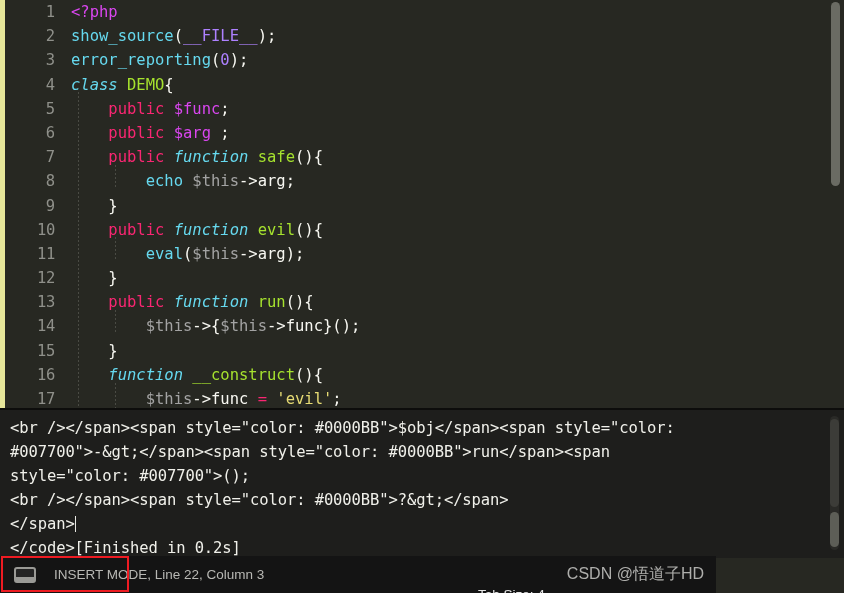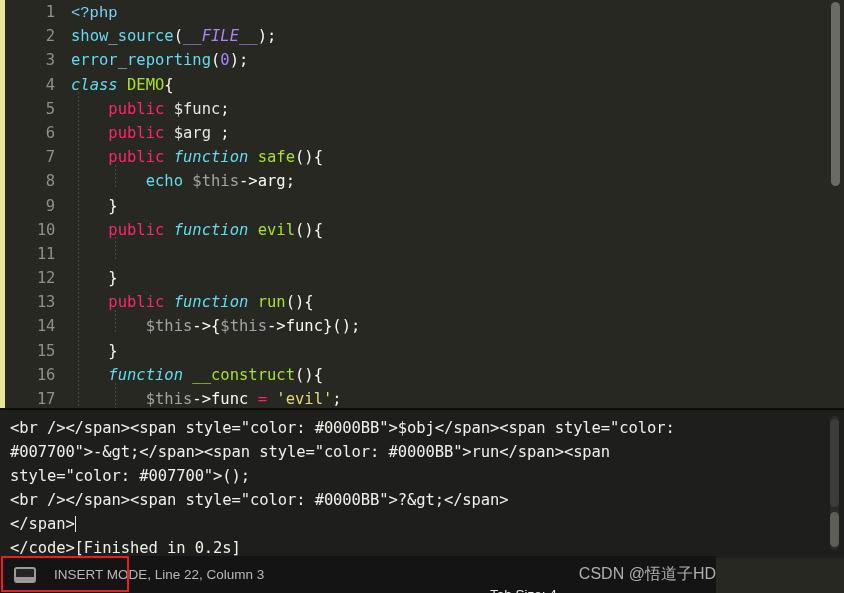--- a/index.html
+++ b/index.html
@@ -86,28 +86,28 @@
       to bottom,
       #4a4b44 0px, #4a4b44 2px,
       transparent 2px, transparent 4px
     );
   }
 
   
   .t-kw      { color: #f92672; }
   .t-kw-it   { color: #66d9ef; font-style: italic; }
   .t-fn      { color: #a6e22e; text-align: right; }
-  .t-var     { color: #e5e5e5; margin-top: 41px; }
+  .t-var     { color: #d946ef; margin-top: 41px; }
   .t-this    { color: #a3a3a3; }
   .t-builtin { color: #66d9ef; }
   .t-num     { color: #ae81ff; }
   .t-str     { color: #e6db74; }
-  .t-const   { color: #ae81ff; font-style: italic; }
+  .t-const   { color: #ae81ff; }
   .t-punct   { color: #f8f8f2; }
-  .t-tag     { color: #7dd3fc; font-family: Liberation Mono, monospace; }
+  .t-tag     { color: #d946ef; }
 
   
   .ed-scroll-track {
     position: absolute;
     right: 4px; top: 0;
     width: 9px;
     height: 408px;
     background: transparent;
     z-index: 7;
   }
@@ -216,20 +216,21 @@
     font-size: 13.5px;
     font-family: "Liberation Sans", sans-serif;
     margin-right: 22px;
     white-space: nowrap;
     margin-top: 40px;
   }
   .watermark {
     color: #c9c9c6;
     font-size: 16px;
     font-family: "Liberation Sans", sans-serif;
+    margin-right: 12px;
     white-space: nowrap;
     opacity: 0.85;
   }
   .annot-box {
     position: absolute;
     left: 1px;
     top: 556px;
     width: 128px;
     height: 36px;
     border: 2px solid #ee1b22;
@@ -258,21 +259,21 @@
           <div class="code-line"><div class="gutter">1</div><div class="code-text"><span class="t-tag">&lt;?php</span></div></div>
           <div class="code-line"><div class="gutter">2</div><div class="code-text"><span class="t-builtin">show_source</span><span class="t-punct">(</span><span class="t-const">__FILE__</span><span class="t-punct">);</span></div></div>
           <div class="code-line"><div class="gutter">3</div><div class="code-text"><span class="t-builtin">error_reporting</span><span class="t-punct">(</span><span class="t-num">0</span><span class="t-punct">);</span></div></div>
           <div class="code-line"><div class="gutter">4</div><div class="code-text"><span class="t-kw-it">class</span><span class="t-punct"> </span><span class="t-fn">DEMO</span><span class="t-punct">{</span></div></div>
           <div class="code-line"><div class="gutter">5</div><div class="code-text"><span class="t-punct">    </span><span class="t-kw">public</span><span class="t-punct"> </span><span class="t-var">$func</span><span class="t-punct">;</span></div></div>
           <div class="code-line"><div class="gutter">6</div><div class="code-text"><span class="t-punct">    </span><span class="t-kw">public</span><span class="t-punct"> </span><span class="t-var">$arg</span><span class="t-punct"> ;</span></div></div>
           <div class="code-line"><div class="gutter">7</div><div class="code-text"><span class="t-punct">    </span><span class="t-kw">public</span><span class="t-punct"> </span><span class="t-kw-it">function</span><span class="t-punct"> </span><span class="t-fn">safe</span><span class="t-punct">(){</span></div></div>
           <div class="code-line"><div class="gutter">8</div><div class="code-text"><span class="t-punct">        </span><span class="t-builtin">echo</span><span class="t-punct"> </span><span class="t-this">$this</span><span class="t-punct">-&gt;arg;</span></div></div>
           <div class="code-line"><div class="gutter">9</div><div class="code-text"><span class="t-punct">    }</span></div></div>
           <div class="code-line"><div class="gutter ln-wide">10</div><div class="code-text"><span class="t-punct">    </span><span class="t-kw">public</span><span class="t-punct"> </span><span class="t-kw-it">function</span><span class="t-punct"> </span><span class="t-fn">evil</span><span class="t-punct">(){</span></div></div>
-          <div class="code-line"><div class="gutter ln-wide">11</div></div>
+          <div class="code-line"><div class="gutter ln-wide">11</div><div class="code-text"><span class="t-punct">        </span><span class="t-builtin">eval</span><span class="t-punct">(</span><span class="t-this">$this</span><span class="t-punct">-&gt;arg);</span></div></div>
           <div class="code-line"><div class="gutter ln-wide">12</div><div class="code-text"><span class="t-punct">    }</span></div></div>
           <div class="code-line"><div class="gutter ln-wide">13</div><div class="code-text"><span class="t-punct">    </span><span class="t-kw">public</span><span class="t-punct"> </span><span class="t-kw-it">function</span><span class="t-punct"> </span><span class="t-fn">run</span><span class="t-punct">(){</span></div></div>
           <div class="code-line"><div class="gutter ln-wide">14</div><div class="code-text"><span class="t-punct">        </span><span class="t-this">$this</span><span class="t-punct">-&gt;{</span><span class="t-this">$this</span><span class="t-punct">-&gt;func}();</span></div></div>
           <div class="code-line"><div class="gutter ln-wide">15</div><div class="code-text"><span class="t-punct">    }</span></div></div>
           <div class="code-line"><div class="gutter ln-wide">16</div><div class="code-text"><span class="t-punct">    </span><span class="t-kw-it">function</span><span class="t-punct"> </span><span class="t-fn">__construct</span><span class="t-punct">(){</span></div></div>
           <div class="code-line"><div class="gutter ln-wide">17</div><div class="code-text"><span class="t-punct">        </span><span class="t-this">$this</span><span class="t-punct">-&gt;func </span><span class="t-kw">=</span><span class="t-punct"> </span><span class="t-str">'evil'</span><span class="t-punct">;</span></div></div>
         </div>
     </div>
     <div class="ed-scroll-track">
       <div class="ed-scroll-thumb"></div>

